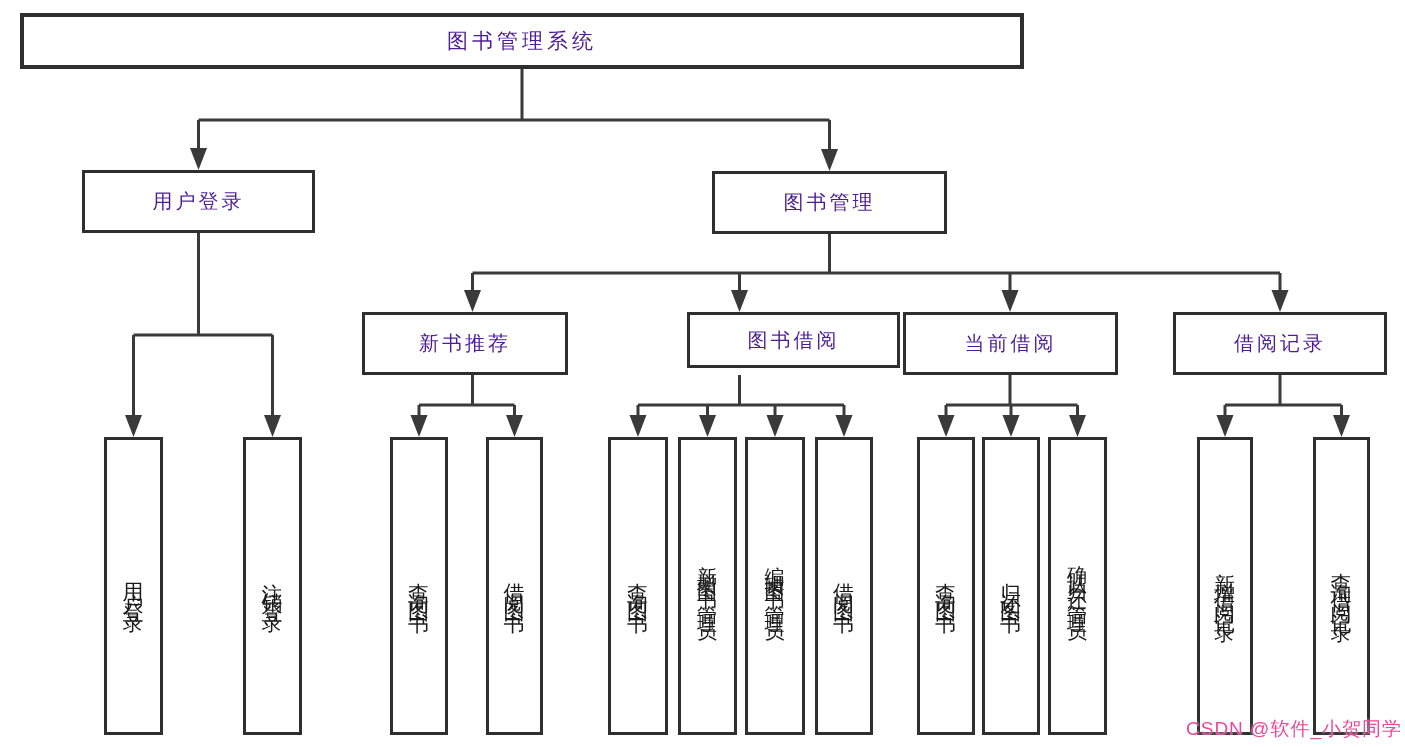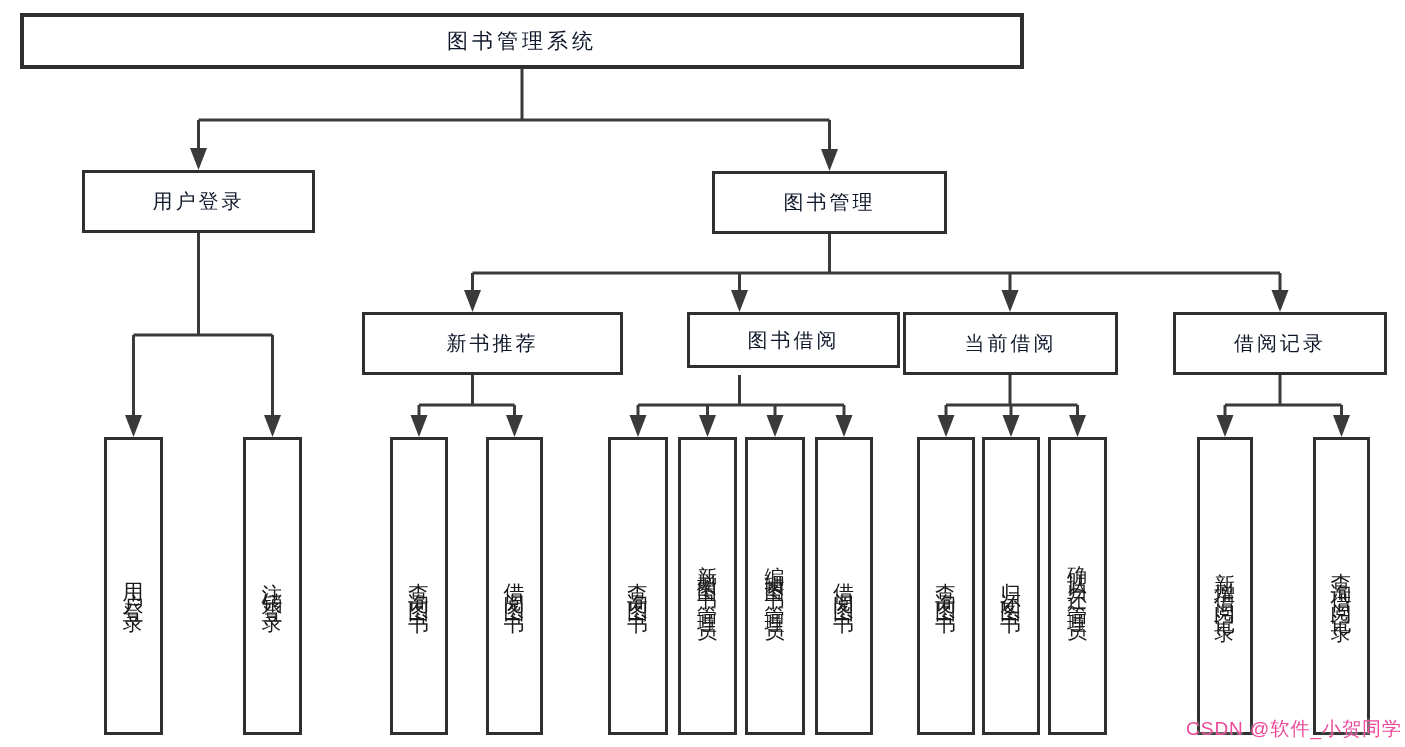--- a/index.html
+++ b/index.html
@@ -24,21 +24,21 @@
   .box {
     position: absolute;
     box-sizing: border-box;
     background: #ffffff;
     border: 3px solid #2f2f2f;
     display: flex;
     align-items: center;
     justify-content: center;
     font-size: 20px;
     letter-spacing: 3px;
-    color: #0f172a;
+    color: #4c1d95;
     z-index: 1;
   }
   .box.root {
     border-width: 4px;
     font-size: 21px;
     letter-spacing: 4px;
   }
   .leaf {
     position: absolute;
     top: 437px;
@@ -125,21 +125,21 @@
     <span>图书管理系统</span>
   </div>
 
   <div class="box" style="left:82px; top:170px; width:233px; height:63px;">
     <span>用户登录</span>
   </div>
   <div class="box" style="left:712px; top:171px; width:235px; height:63px;text-align:right;">
     <span>图书管理</span>
   </div>
 
-  <div class="box" style="left:362px; top:312px; width:261px; height:63px;">
+  <div class="box" style="left:362px; top:312px; width:206px; height:63px;">
     <span>新书推荐</span>
   </div>
   <div class="box" style="left:647px; top:312px; width:213px; height:56px;margin-left:40px;">
     <span>图书借阅</span>
   </div>
   <div class="box" style="left:903px; top:312px; width:215px; height:63px;">
     <span>当前借阅</span>
   </div>
   <div class="box" style="left:1173px; top:312px; width:214px; height:63px;">
     <span>借阅记录</span>

